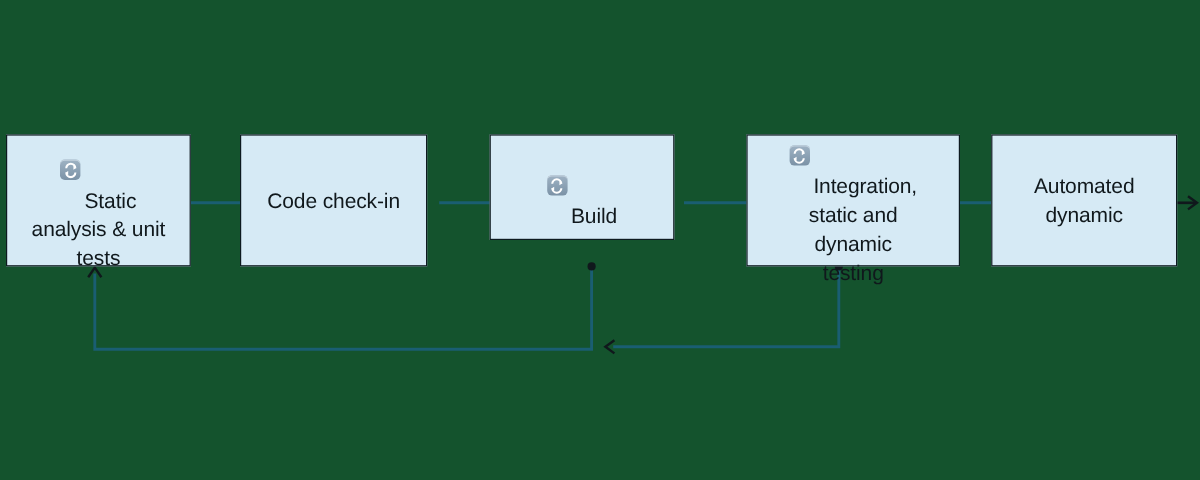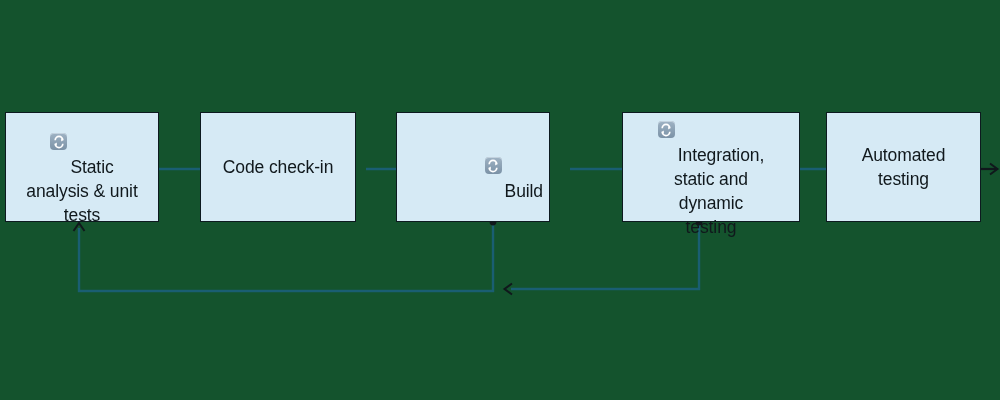--- a/index.html
+++ b/index.html
@@ -103,21 +103,21 @@
       </span><span>Static
 analysis &amp; unit
 tests</span>
     </div>
   </div>
 
   <div class="node" style="left:200px; top:112px; width:156px; height:110px;">
     <div class="node-label">Code check-in</div>
   </div>
 
-  <div class="node" style="left:396px; top:112px; width:154px; height:110px;justify-content:flex-end;">
+  <div class="node" style="left:408px; top:112px; width:154px; height:88px;">
     <div class="node-label">
       <span class="node-icon">
         <svg width="14" height="14" viewBox="0 0 14 14">
           <path d="M3.2 5.2 A3.6 3.6 0 0 1 10.8 5.2" stroke="#ffffff" stroke-width="1.7" fill="none"></path>
           <path d="M10.8 8.8 A3.6 3.6 0 0 1 3.2 8.8" stroke="#ffffff" stroke-width="1.7" fill="none"></path>
           <path d="M9.2 2.9 L11.4 5.0 L9.2 6.4 Z" fill="#ffffff"></path>
           <path d="M4.8 11.1 L2.6 9.0 L4.8 7.6 Z" fill="#ffffff"></path>
         </svg>
       </span><span>Build</span>
     </div>
@@ -134,16 +134,16 @@
         </svg>
       </span><span>Integration,
 static and
 dynamic
 testing</span>
     </div>
   </div>
 
   <div class="node" style="left:826px; top:112px; width:155px; height:110px;">
     <div class="node-label">Automated
-testing</div>
+dynamic</div>
   </div>
 
 </div>
 
 </body></html>

